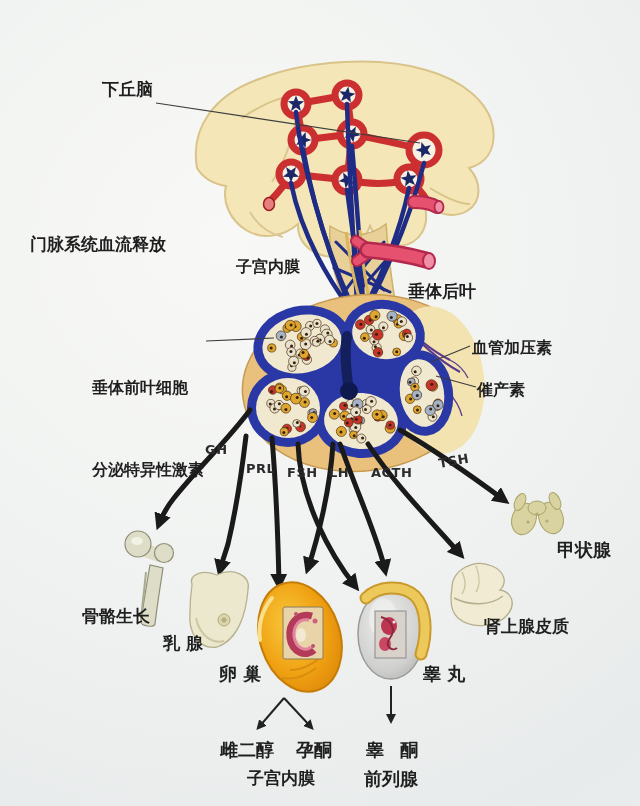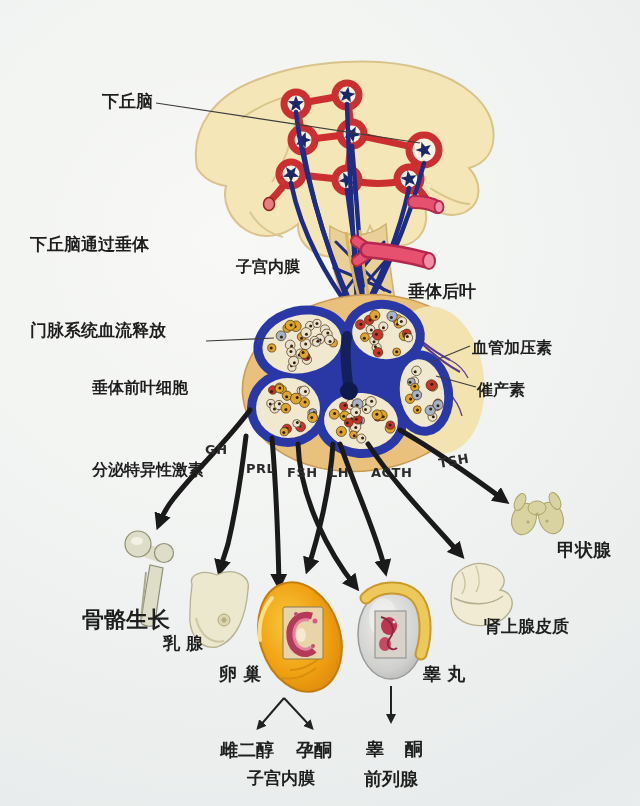--- a/index.html
+++ b/index.html
@@ -439,24 +439,23 @@
         <circle cx="537" cy="514" r="1.6" fill="#b0ab74"></circle>
   </g>
 
   <g stroke="#222" stroke-width="2" fill="none">
     <path d="M284,698 L259,727" marker-end="url(#ahs)"></path>
     <path d="M284,698 L311,727" marker-end="url(#ahs)"></path>
     <path d="M391,686 L391,720" marker-end="url(#ahs)"></path>
   </g>
 </svg>
 
-<div class="lbl" style="left:102px;top:92px;font-size:17px;">下丘脑</div>
+<div class="lbl" style="left:102px;top:80px;font-size:17px;">下丘脑</div>
 
 <div class="lbl two-line" style="left:30px;top:172px;font-size:17px;">
-  <div>下丘脑通过垂体</div>
   <div>门脉系统血流释放</div>
 </div>
 
 <div class="lbl" style="left:236px;top:258px;font-size:16px;">子宫内膜</div>
 <div class="lbl" style="left:408px;top:282px;font-size:17px;">垂体后叶</div>
 
 <div class="lbl two-line" style="left:92px;top:320px;font-size:16px;">
   <div>垂体前叶细胞</div>
   <div>分泌特异性激素</div>
 </div>
@@ -464,26 +463,26 @@
 <div class="lbl" style="left:472px;top:339px;font-size:16px;">血管加压素</div>
 <div class="lbl" style="left:477px;top:381px;font-size:16px;">催产素</div>
 
 <div class="lbl hrm" style="left:205px;top:443px;">GH</div>
 <div class="lbl hrm" style="left:246px;top:462px;">PRL</div>
 <div class="lbl hrm" style="left:287px;top:466px;">FSH</div>
 <div class="lbl hrm" style="left:329px;top:466px;">LH</div>
 <div class="lbl hrm" style="left:371px;top:466px;">ACTH</div>
 <div class="lbl hrm" style="left:439px;top:457px;transform:rotate(-10deg);transform-origin:left center;">TSH</div>
 
-<div class="lbl" style="left:82px;top:607px;font-size:22px;">骨骼生长</div>
+<div class="lbl" style="left:82px;top:607px;font-size:17px;">骨骼生长</div>
 <div class="lbl" style="left:163px;top:634px;font-size:17px;">乳 腺</div>
 <div class="lbl" style="left:219px;top:664px;font-size:18px;">卵 巢</div>
 <div class="lbl" style="left:412px;top:664px;font-size:18px;margin-left:11px;">睾 丸</div>
 <div class="lbl" style="left:484px;top:617px;font-size:17px;">肾上腺皮质</div>
 <div class="lbl" style="left:557px;top:540px;font-size:18px;">甲状腺</div>
 
 <div class="lbl" style="left:220px;top:740px;font-size:18px;">雌二醇</div>
 <div class="lbl" style="left:296px;top:740px;font-size:18px;">孕酮</div>
-<div class="lbl" style="left:366px;top:740px;font-size:18px;letter-spacing:5px;font-family:Liberation Mono, monospace;">睾 酮</div>
+<div class="lbl" style="left:366px;top:740px;font-size:18px;letter-spacing:5px;">睾 酮</div>
 <div class="lbl" style="left:247px;top:769px;font-size:17px;">子宫内膜</div>
 <div class="lbl" style="left:364px;top:769px;font-size:18px;">前列腺</div>
 
 </div>
 
 </body></html>

